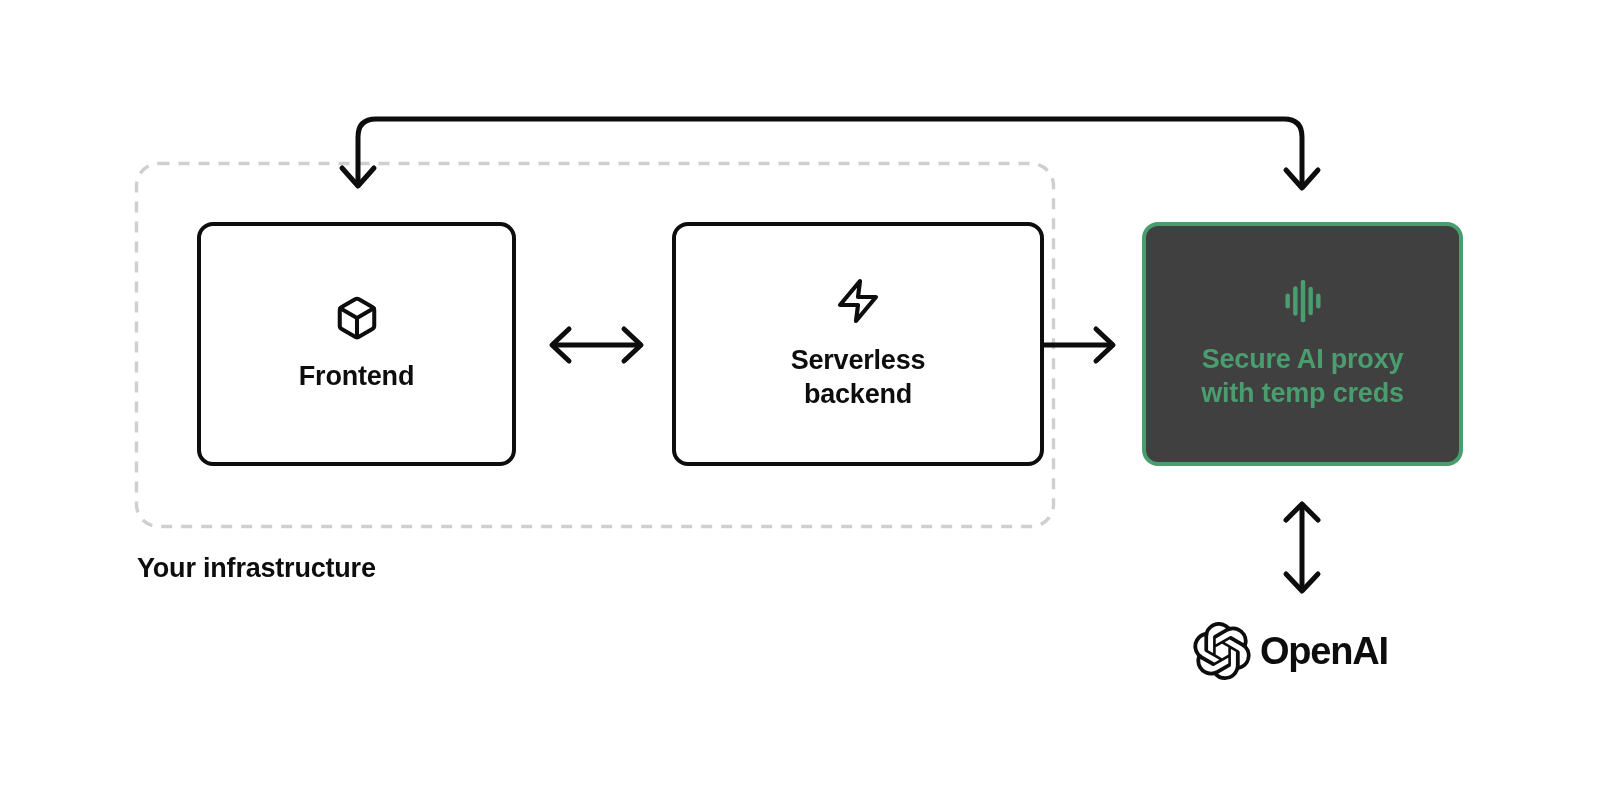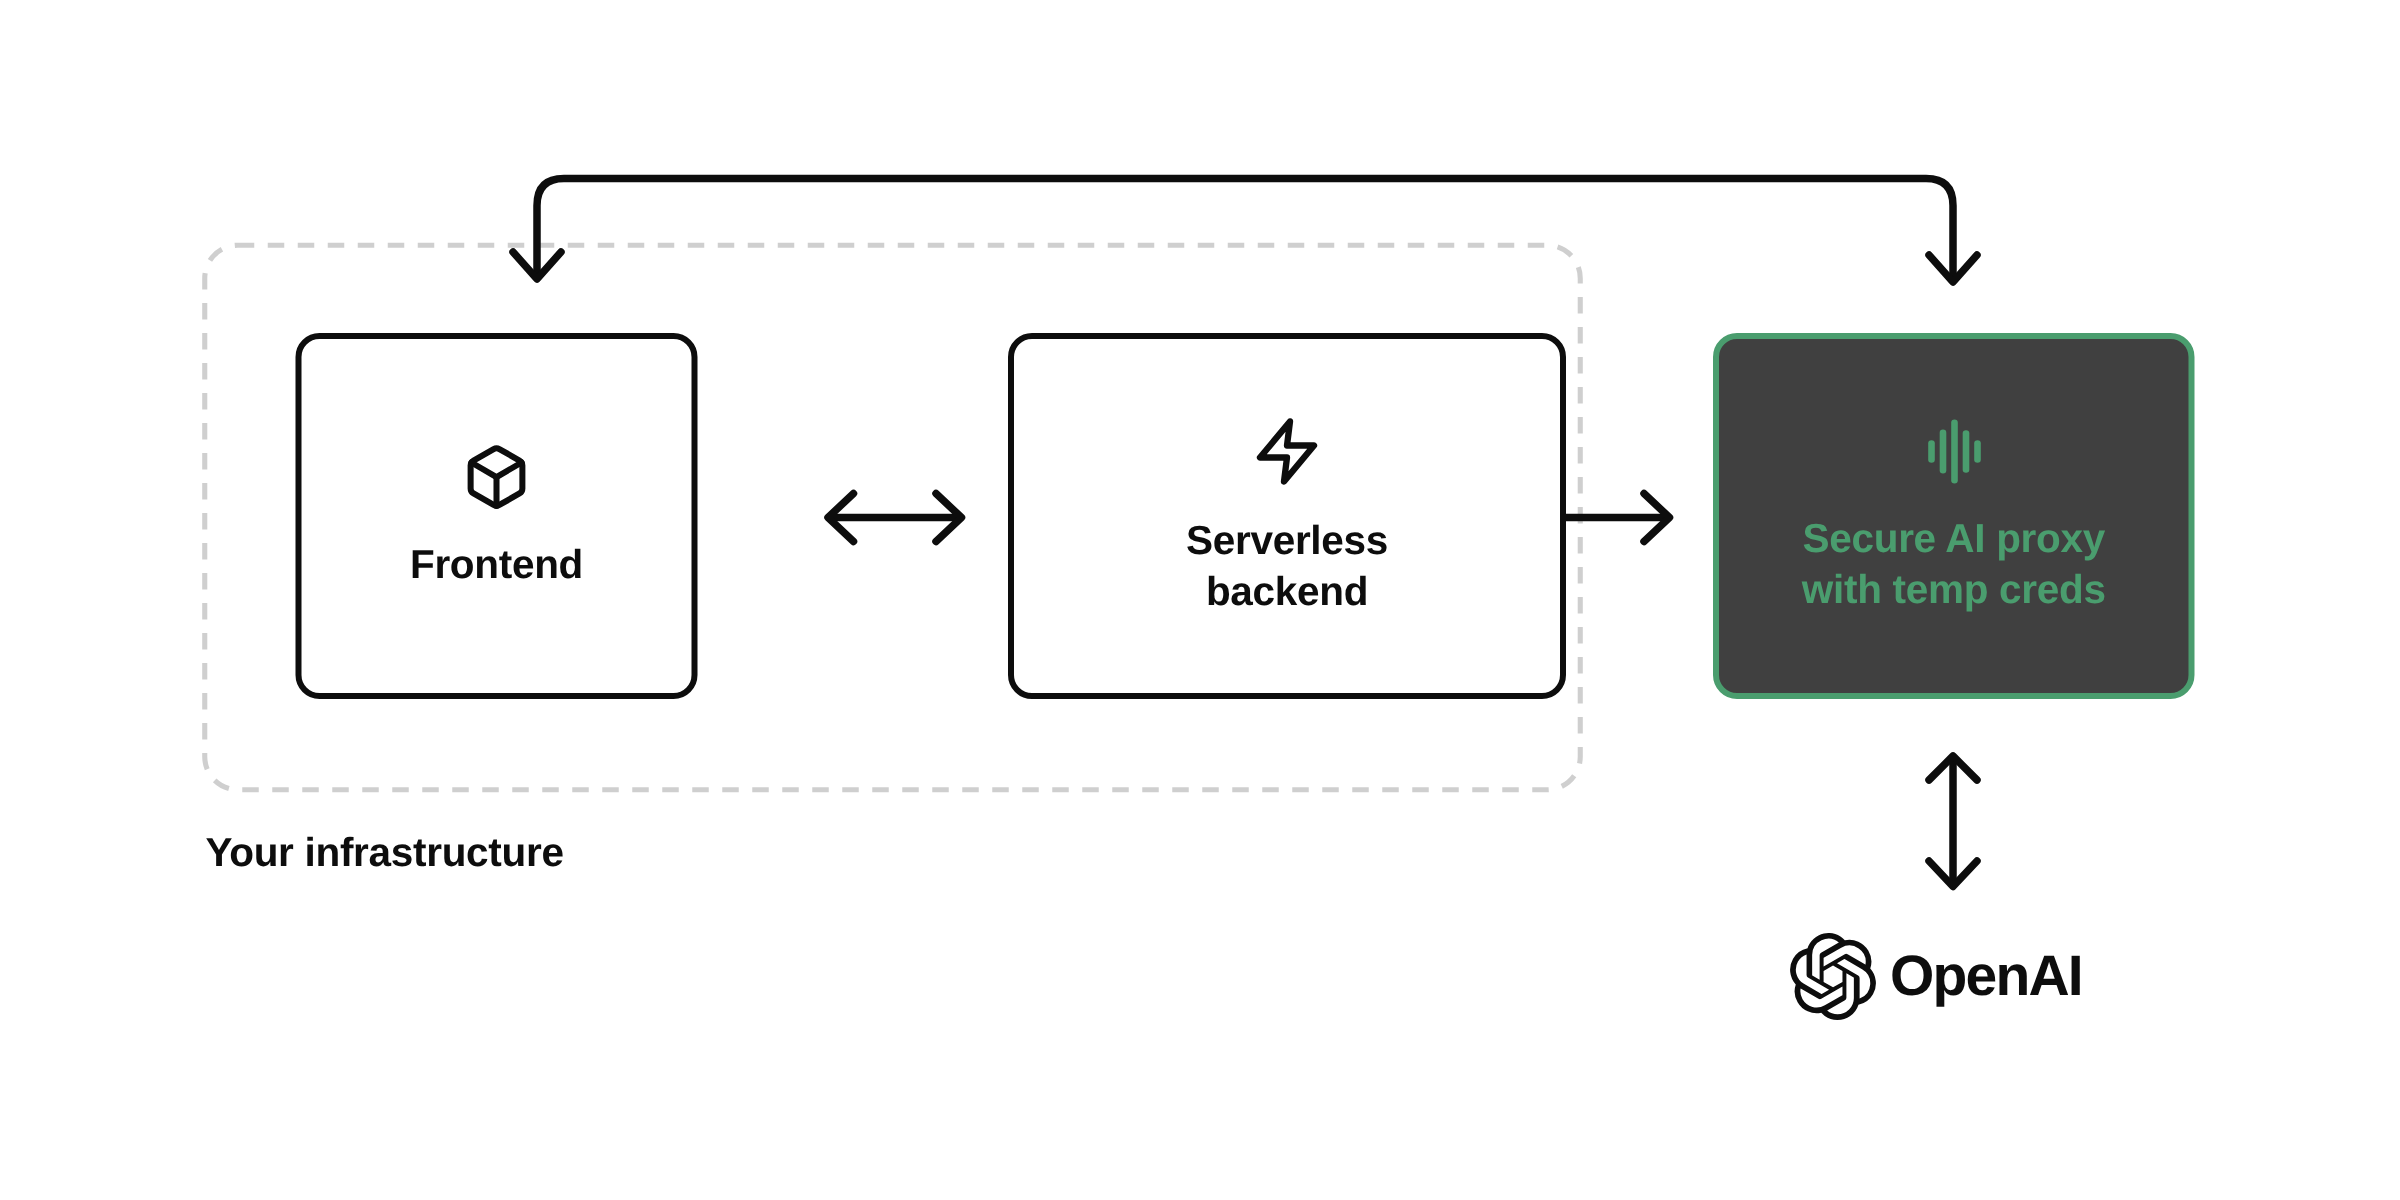--- a/index.html
+++ b/index.html
@@ -28,21 +28,21 @@
     box-sizing: border-box;
     background: #ffffff;
     border: 4.5px solid #0d0d0d;
     border-radius: 16px;
     display: flex;
     flex-direction: column;
     align-items: center;
     justify-content: center;
     gap: 18px;
   }
-  #node-frontend { left: 197px; width: 268px; }
+  #node-frontend { left: 197px; width: 319px; }
   #node-backend  { left: 672px; width: 372px; }
   #node-proxy {
     left: 1142px;
     width: 321px;
     border-color: #4a9d6e;
     background: #404040;
   }
   .node-label {
     font-size: 27px;
     font-weight: 700;

